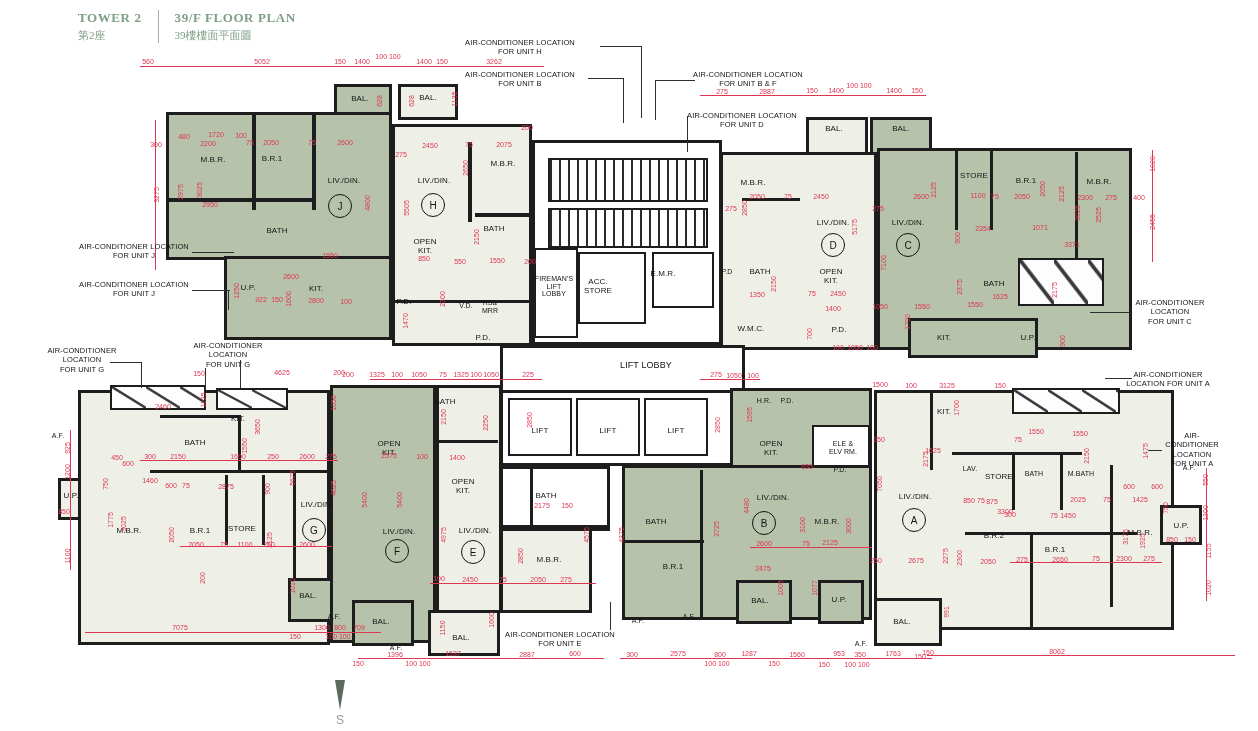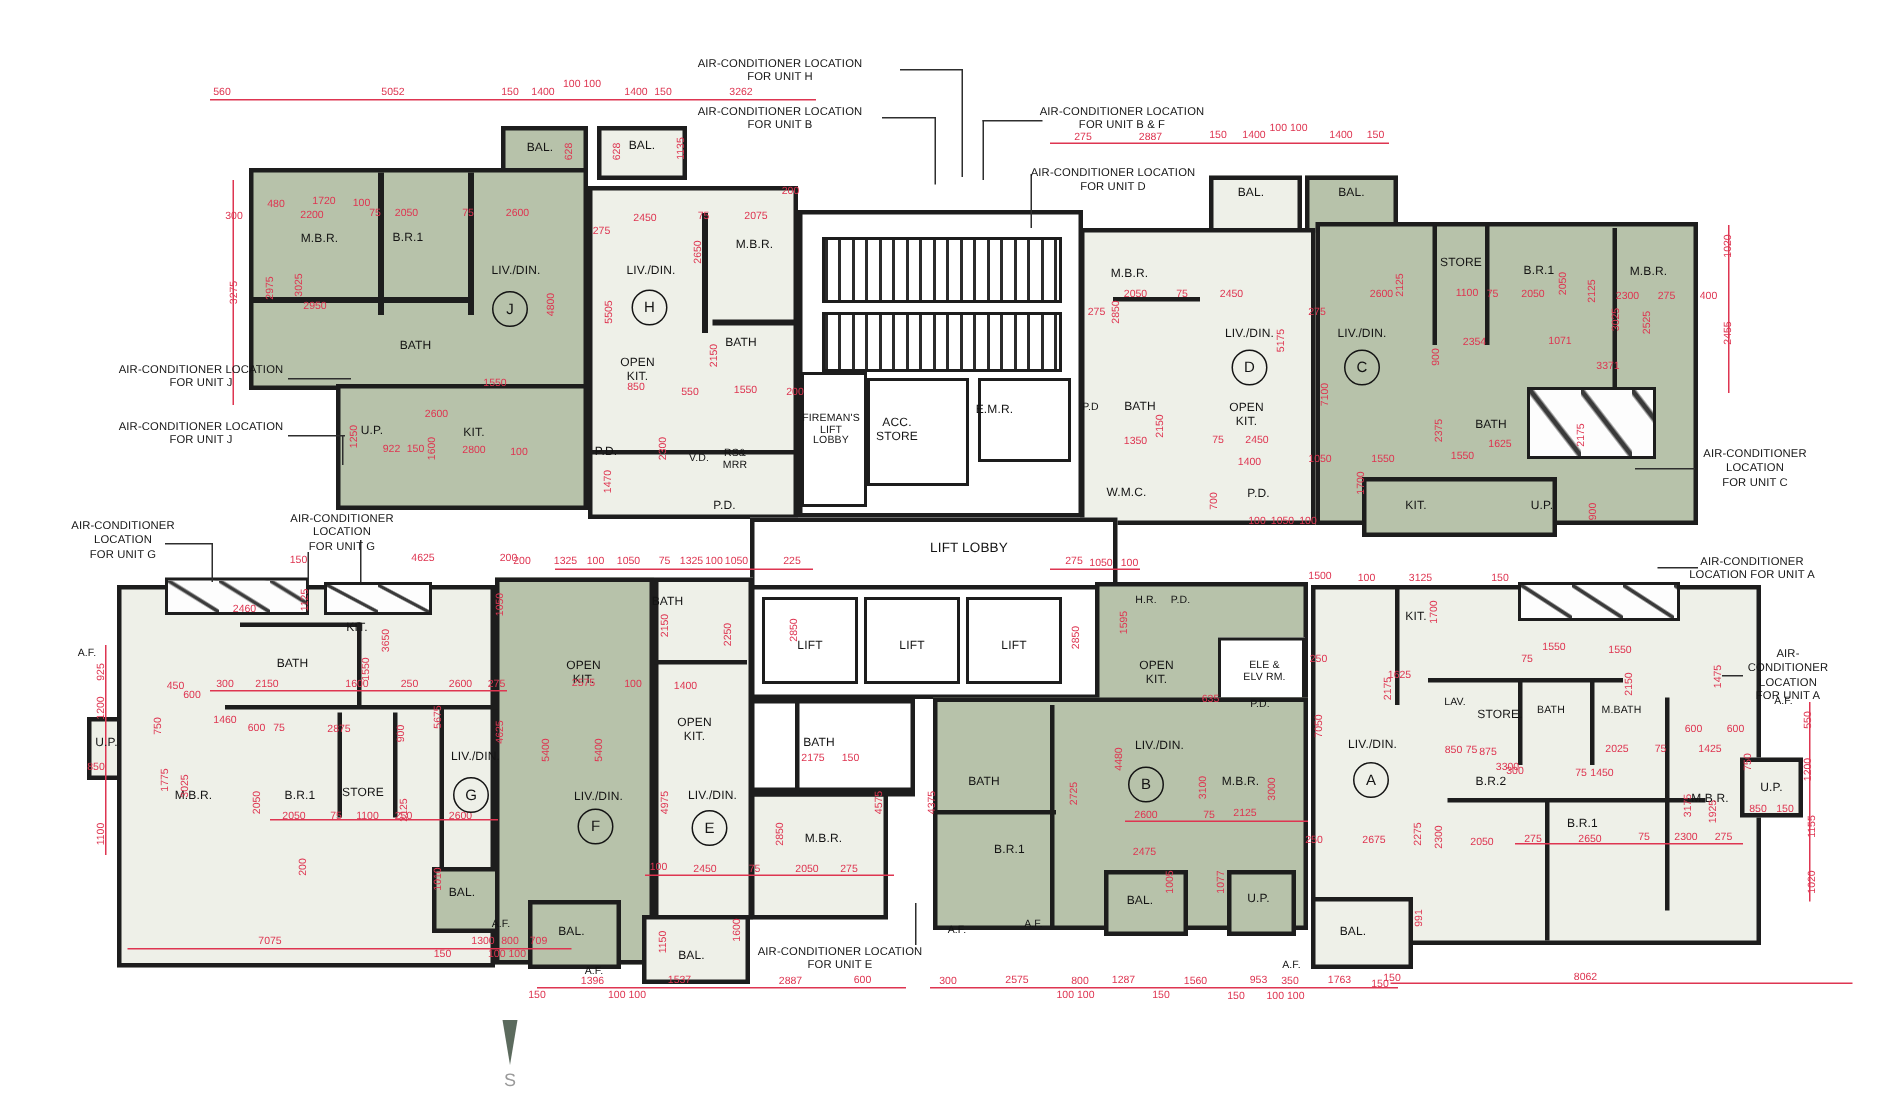--- a/index.html
+++ b/index.html
@@ -53,20 +53,31 @@
   
   .compass{position:absolute;left:330px;top:680px;width:20px;text-align:center;}
   .c-arrow{margin:0 auto;width:0;height:0;border-left:5px solid transparent;border-right:5px solid transparent;
            border-top:30px solid #5c6b5e;}
   .c-s{margin-top:3px;color:#9a9a9a;font-size:12px;font-family:"Liberation Sans",sans-serif;}
 </style>
 </head>
 <body>
 
 <div class="stage">
+  <div class="title">
+    <div class="col">
+      <span class="t-en">TOWER 2</span>
+      <span class="t-zh">第2座</span>
+    </div>
+    <div class="title-div"></div>
+    <div class="col">
+      <span class="t-en">39/F FLOOR PLAN</span>
+      <span class="t-zh">39樓樓面平面圖</span>
+    </div>
+  </div>
 
 
   <div style="position:absolute;left:0;top:0;width:1258px;height:731px;">
       <div class="rect fill-g" style="left: 334px; top: 84px; width: 58px; height: 32px;"></div>
       <div class="rect fill-l" style="left: 398px; top: 84px; width: 60px; height: 36px;"></div>
       <div class="rect fill-l" style="left: 806px; top: 117px; width: 62px; height: 38px;"></div>
       <div class="rect fill-g" style="left: 870px; top: 117px; width: 62px; height: 38px;"></div>
       <div class="rect fill-g" style="left: 166px; top: 112px; width: 226px; height: 148px;"></div>
       <div class="rect fill-g" style="left: 224px; top: 256px; width: 168px; height: 84px;"></div>
       <div class="rect fill-l" style="left: 392px; top: 124px; width: 140px; height: 180px;"></div>
@@ -245,21 +256,21 @@
       <div class="txt room" style="left: 656px; top: 522px;">BATH</div>
       <div class="txt room" style="left: 673px; top: 567px;">B.R.1</div>
       <div class="txt room" style="left: 760px; top: 601px;">BAL.</div>
       <div class="txt room" style="left: 839px; top: 600px;">U.P.</div>
       <div class="txt room" style="left: 944px; top: 412px;">KIT.</div>
       <div class="txt room" style="font-size: 7px; left: 970px; top: 469px;">LAV.</div>
       <div class="txt room" style="left: 1000px; top: 477px;">STORE.</div>
       <div class="txt room" style="font-size: 7px; left: 1034px; top: 474px;">BATH</div>
       <div class="txt room" style="font-size: 7px; left: 1081px; top: 474px;">M.BATH</div>
       <div class="txt room" style="left: 915px; top: 497px;">LIV./DIN.</div>
-      <div class="txt room" style="left: 994px; top: 522px;">B.R.2</div>
+      <div class="txt room" style="left: 994px; top: 536px;">B.R.2</div>
       <div class="txt room" style="left: 1055px; top: 550px;">B.R.1</div>
       <div class="txt room" style="left: 1140px; top: 533px;">M.B.R.</div>
       <div class="txt room" style="left: 1181px; top: 526px;">U.P.</div>
       <div class="txt room" style="left: 902px; top: 622px;">BAL.</div>
       <div class="txt af" style="left: 58px; top: 436px;">A.F.</div>
       <div class="txt af" style="left: 334px; top: 617px;">A.F.</div>
       <div class="txt af" style="left: 396px; top: 648px;">A.F.</div>
       <div class="txt af" style="left: 638px; top: 621px;">A.F.</div>
       <div class="txt af" style="left: 689px; top: 617px;">A.F.</div>
       <div class="txt af" style="left: 861px; top: 644px;">A.F.</div>

